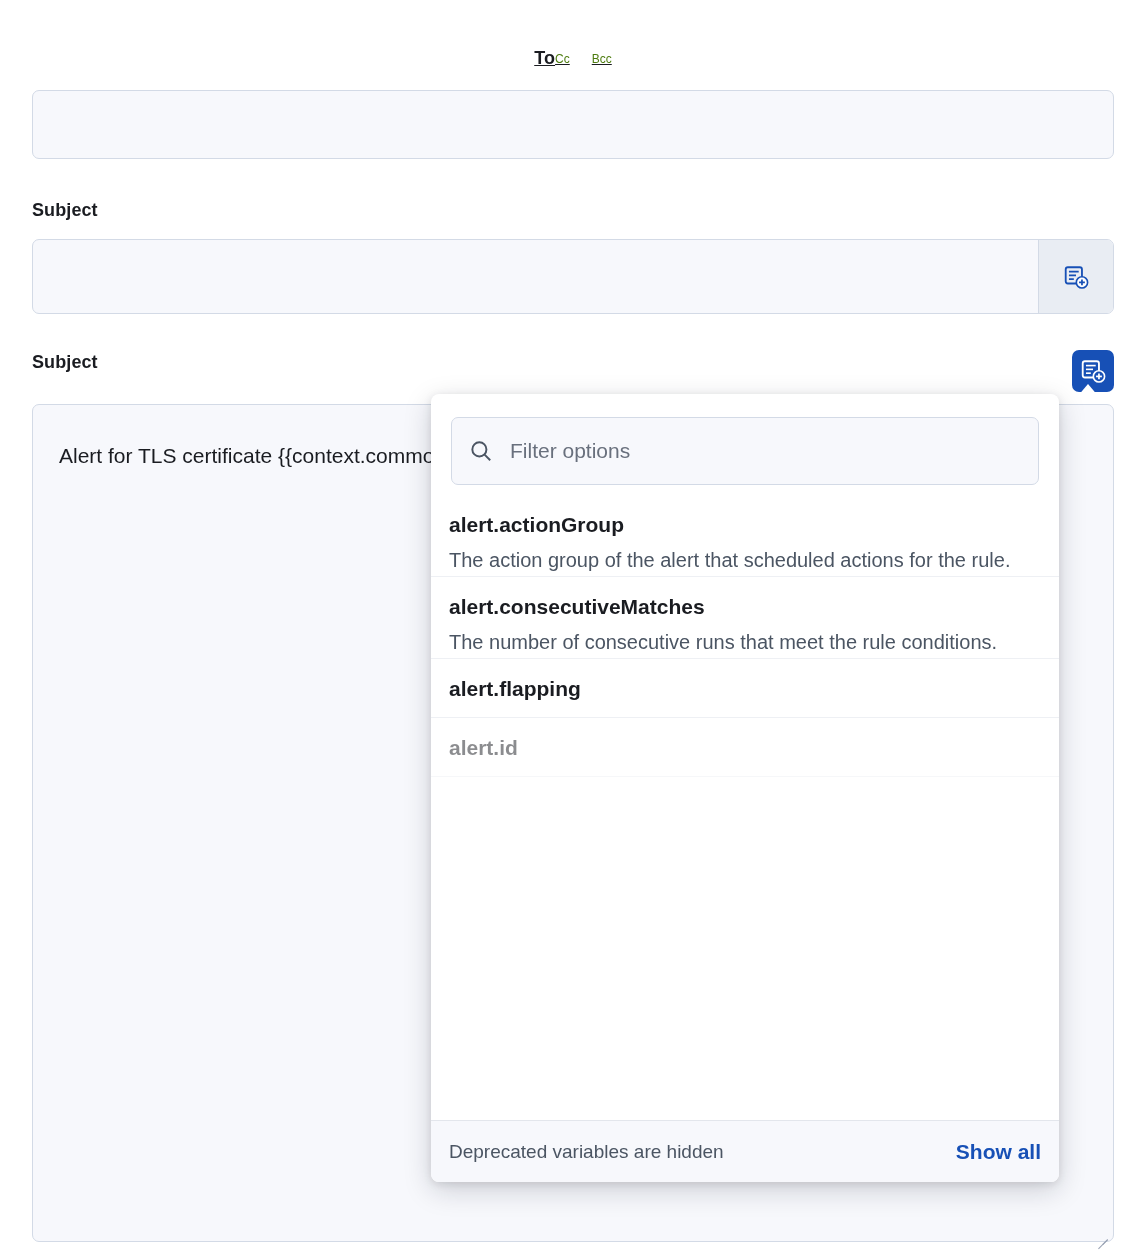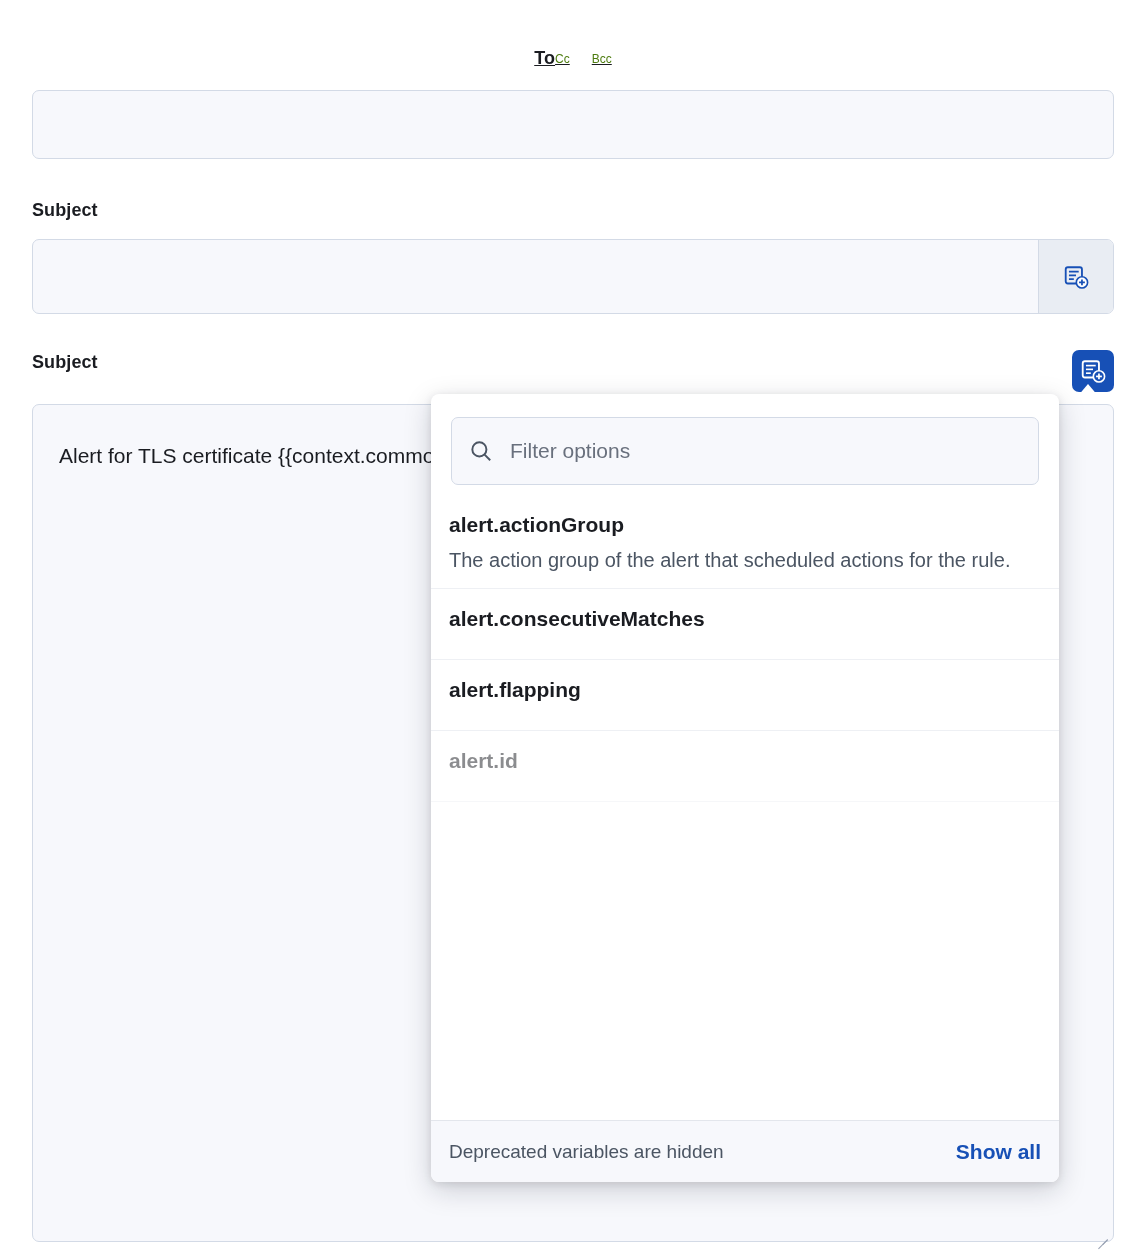--- a/index.html
+++ b/index.html
@@ -197,21 +197,21 @@
     font-family: "Liberation Sans", sans-serif;
   }
   .search-wrap input::placeholder { color: #69707d; }
 
   .options-list {
     flex: 1 1 auto;
     overflow: hidden;
     padding: 0 0 0 0;
   }
   .option {
-    padding: 18px 18px 16px 18px;
+    padding: 18px 18px 4px 18px;
     border-bottom: 1px solid #eef0f4;
     cursor: pointer;
   }
   .option-title {
     font-size: 21px;
     font-weight: bold;
     color: #1a1c21;
     margin-bottom: 12px;
     white-space: nowrap;
   }
@@ -306,20 +306,21 @@
       <input type="text" value="" placeholder="Filter options" style="">
     </div>
 
     <div class="options-list">
       <div class="option">
         <div class="option-title">alert.actionGroup</div>
         <div class="option-desc">The action group of the alert that scheduled actions for the rule.</div>
       </div>
       <div class="option">
         <div class="option-title">alert.consecutiveMatches</div>
+        <div class="option-desc">The number of consecutive runs that meet the rule conditions.</div>
       </div>
       <div class="option">
         <div class="option-title">alert.flapping</div>
       </div>
       <div class="option partial">
         <div class="option-title">alert.id</div>
       </div>
     </div>
 
     <div class="popover-footer">

